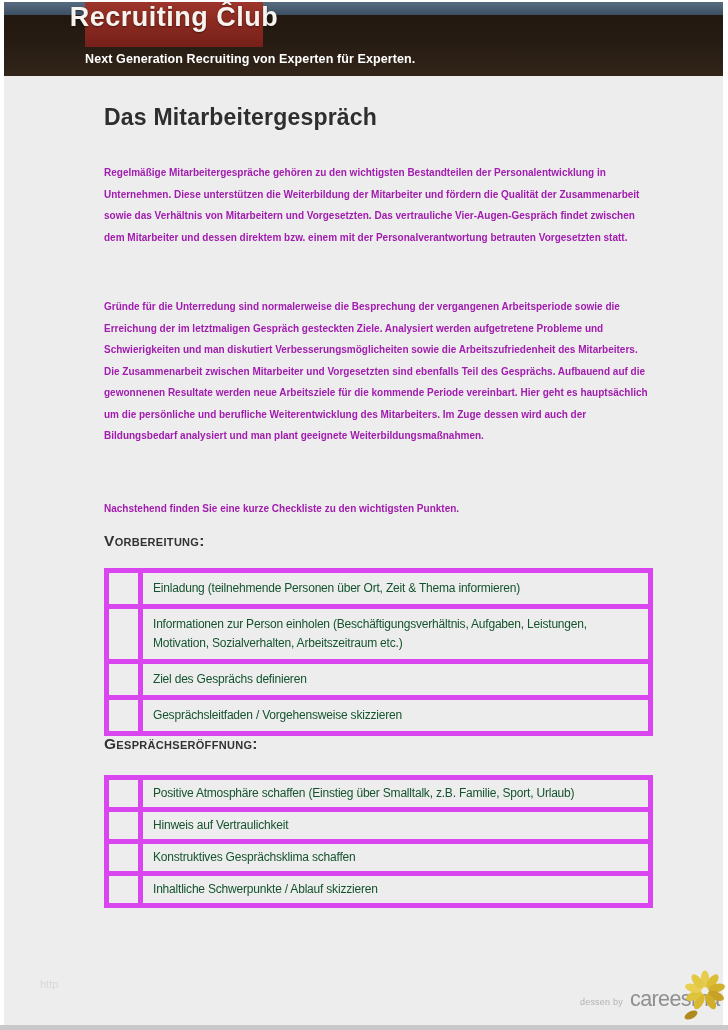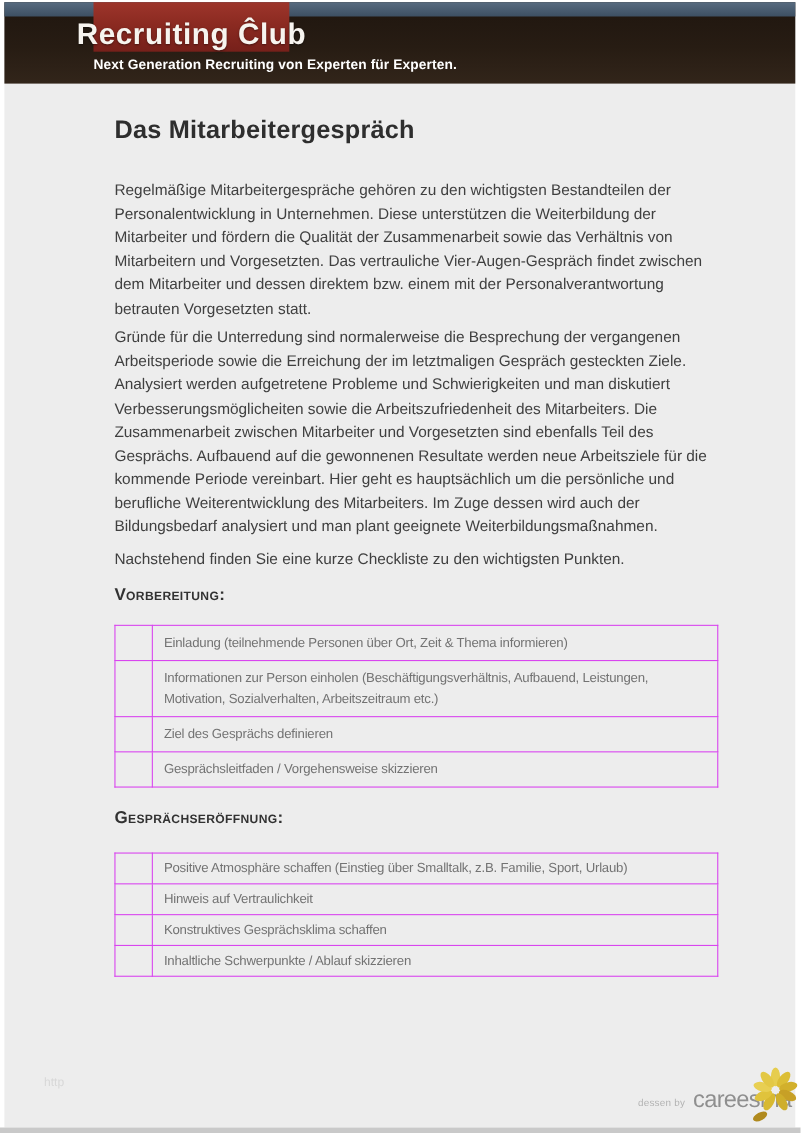--- a/index.html
+++ b/index.html
@@ -38,21 +38,21 @@
     left: 0; top: 0;
     width: 100%; height: 13px;
     background: linear-gradient(180deg, #576b80 0%, #3d4f62 100%);
   }
   #logo-box {
     position: absolute;
     left: 81px; top: 0;
     width: 178px; height: 45px;
     background: linear-gradient(180deg, #9d352b 0%, #8b2a21 45%, #76201a 100%);
     display: flex;
-    align-items: flex-end;
+    align-items: flex-start;
     justify-content: center;
   }
   #logo-text {
     color: #f7f4ef;
     font-size: 27px;
     font-weight: bold;
     letter-spacing: 0.5px;
     white-space: nowrap;
     text-shadow: 0 1px 2px rgba(0,0,0,0.45);
   }
@@ -70,23 +70,24 @@
   .doc-block { position: absolute; left: 100px; width: 549px; color: #3f3f3f; }
 
   #doc-title {
     top: 102px;
     font-size: 23px;
     font-weight: bold;
     color: #2e2e2e;
     letter-spacing: 0.2px;
   }
   .para {
-    font-size: 14px;
+    font-size: 10px;
     line-height: 21.5px;
-    color: #404040;
+    color: #a21caf;
+    font-weight: bold;
   }
   #para-1 { top: 160px; }
   #para-2 { top: 294px; }
   #para-3 { top: 496px; }
 
   .section-heading {
     font-variant: small-caps;
     font-weight: bold;
     font-size: 15.5px;
     color: #323232;
@@ -98,25 +99,25 @@
   table.checklist {
     position: absolute;
     left: 100px;
     width: 549px;
     border-collapse: collapse;
   }
   #table-vorbereitung { top: 566px; }
   #table-gespraechseroeffnung { top: 773px; }
 
   table.checklist td {
-    border: 1px solid #d946ef;
+    border: 5px solid #d946ef;
     font-size: 12px;
     line-height: 19px;
     letter-spacing: -0.2px;
-    color: #737373;
+    color: #14532d;
     vertical-align: middle;
   }
   td.check-cell { width: 34px; }
   td.item-cell { padding: 6px 6px 6px 10px; }
   #table-gespraechseroeffnung td.item-cell { padding: 4px 6px 4px 10px; }
 
   
   #watermark {
     position: absolute;
     left: 36px; top: 976px;
@@ -164,21 +165,21 @@
 
     <div id="para-3" class="doc-block para">Nachstehend finden Sie eine kurze Checkliste zu den wichtigsten Punkten.</div>
     <table id="table-vorbereitung" class="checklist">
       <tbody>
         <tr>
           <td class="check-cell"></td>
           <td class="item-cell">Einladung (teilnehmende Personen über Ort, Zeit &amp; Thema informieren)</td>
         </tr>
         <tr>
           <td class="check-cell"></td>
-          <td class="item-cell">Informationen zur Person einholen (Beschäftigungsverhältnis, Aufbauend, Leistungen, Motivation, Sozialverhalten, Arbeitszeitraum etc.)</td>
+          <td class="item-cell">Informationen zur Person einholen (Beschäftigungsverhältnis, Aufgaben, Leistungen, Motivation, Sozialverhalten, Arbeitszeitraum etc.)</td>
         </tr>
         <tr>
           <td class="check-cell"></td>
           <td class="item-cell">Ziel des Gesprächs definieren</td>
         </tr>
         <tr>
           <td class="check-cell"></td>
           <td class="item-cell">Gesprächsleitfaden / Vorgehensweise skizzieren</td>
         </tr>
       </tbody>

